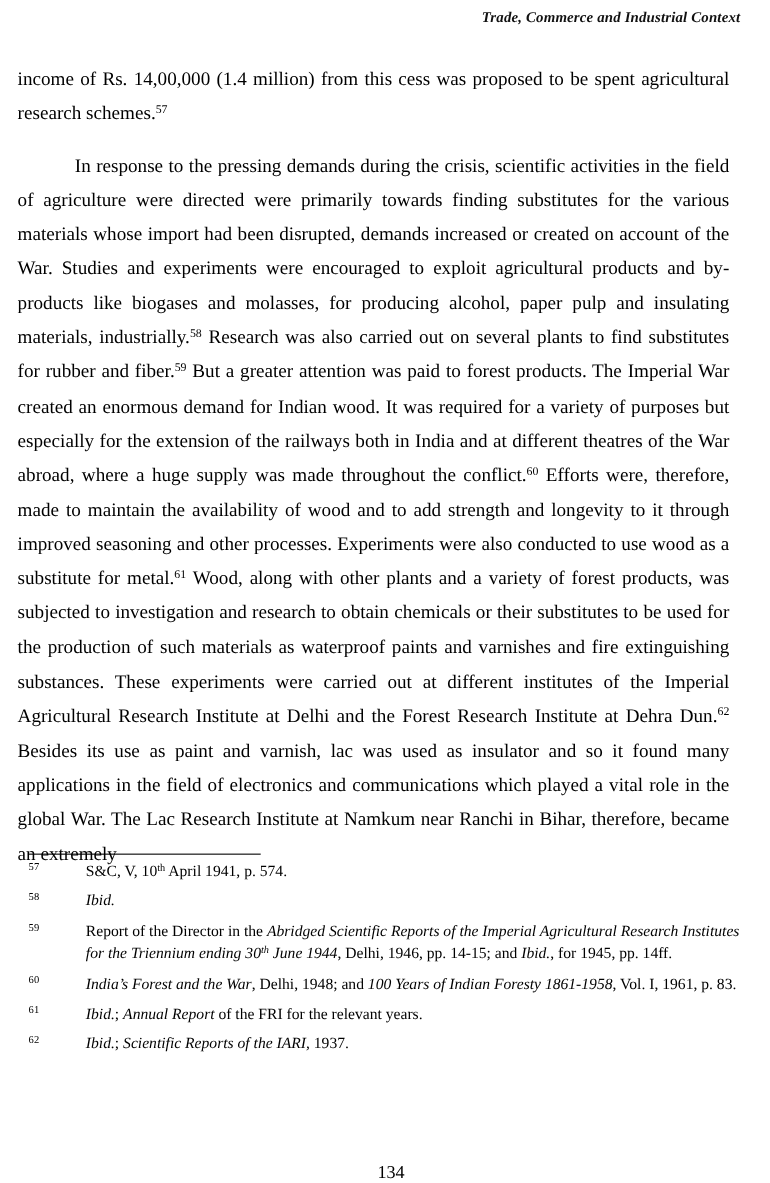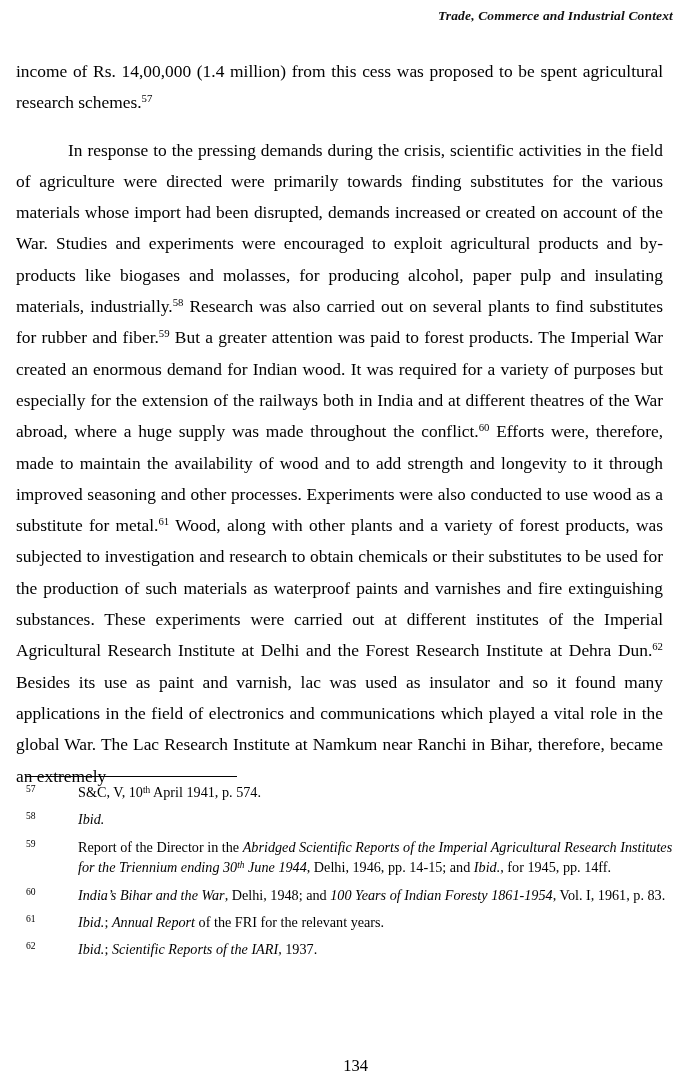--- a/index.html
+++ b/index.html
@@ -161,21 +161,21 @@
         <div class="footnote">
           <span class="fn-num">58</span>
           <span class="fn-text"><em>Ibid.</em></span>
         </div>
         <div class="footnote">
           <span class="fn-num">59</span>
           <span class="fn-text"><span>Report of the Director in the </span><em>Abridged Scientific Reports of the Imperial Agricultural Research Institutes for the Triennium ending 30</em><sup style="font-style: italic;">th</sup><em> June 1944</em><span>, Delhi, 1946, pp. 14-15; and </span><em>Ibid.</em><span>, for 1945, pp. 14ff.</span></span>
         </div>
         <div class="footnote">
           <span class="fn-num">60</span>
-          <span class="fn-text"><em>India’s Bihar and the War</em><span>, Delhi, 1948; and </span><em>100 Years of Indian Foresty 1861-1954</em><span>, Vol. I, 1961, p. 83.</span></span>
+          <span class="fn-text"><em>India’s Forest and the War</em><span>, Delhi, 1948; and </span><em>100 Years of Indian Foresty 1861-1958</em><span>, Vol. I, 1961, p. 83.</span></span>
         </div>
         <div class="footnote">
           <span class="fn-num">61</span>
           <span class="fn-text"><em>Ibid.</em><span>; </span><em>Annual Report</em><span> of the FRI for the relevant years.</span></span>
         </div>
         <div class="footnote">
           <span class="fn-num">62</span>
           <span class="fn-text"><em>Ibid.</em><span>; </span><em>Scientific Reports of the IARI,</em><span> 1937.</span></span>
         </div>
       </div>

